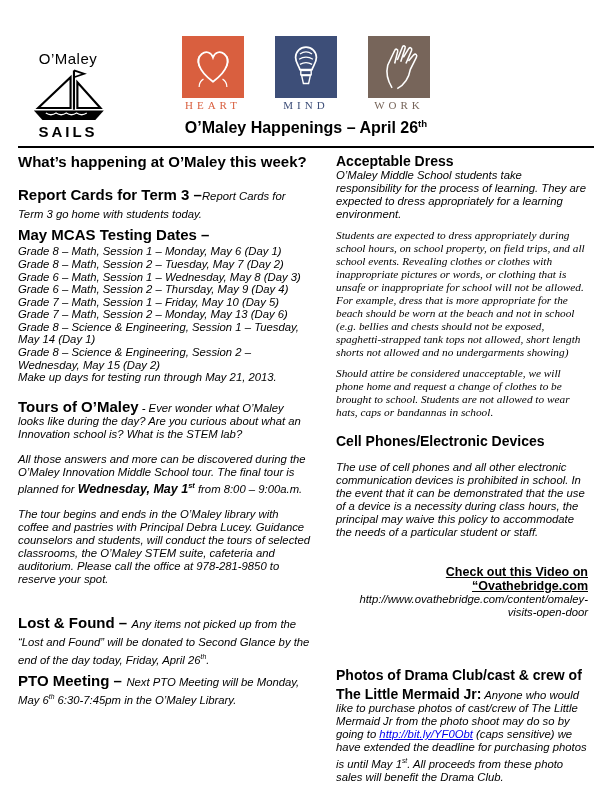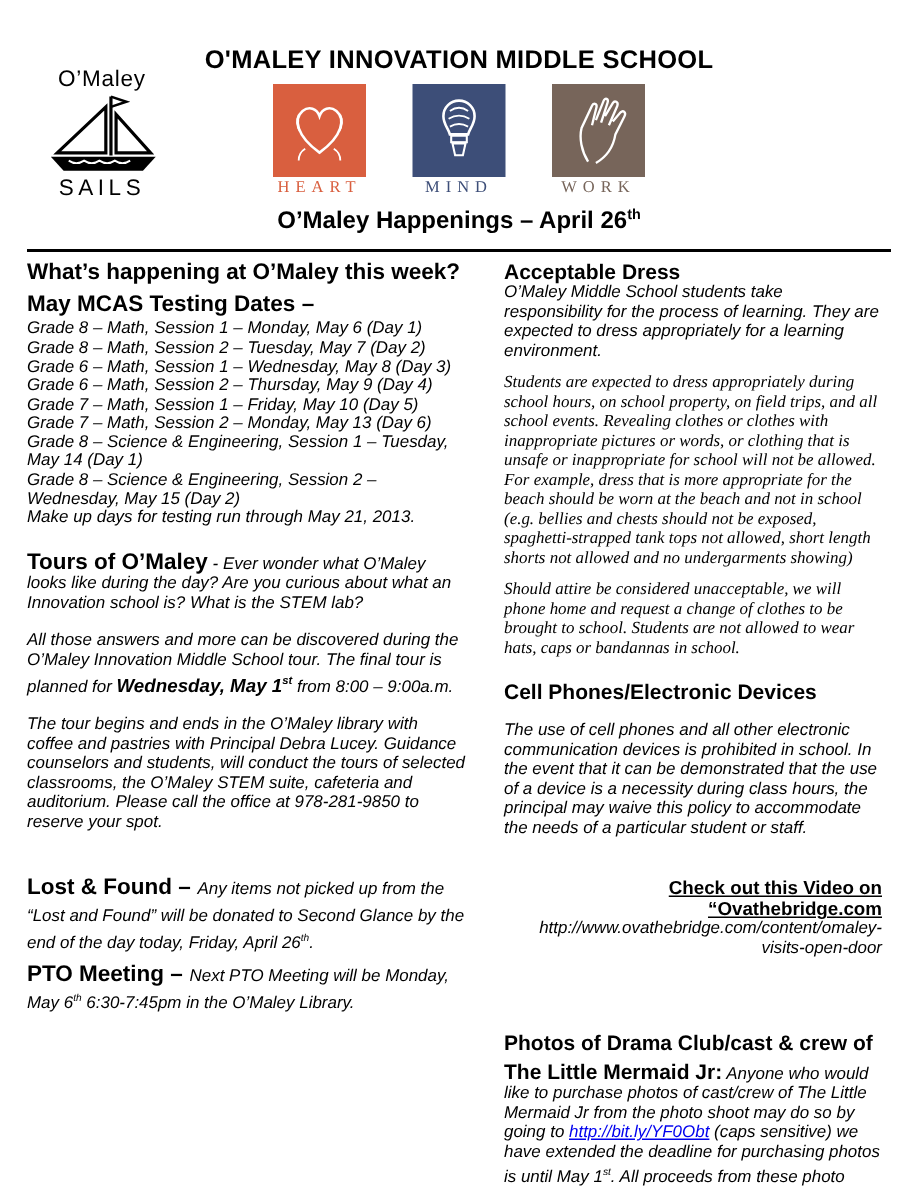--- a/index.html
+++ b/index.html
@@ -5,21 +5,21 @@
   html,body{margin:0;padding:0;background:#fff;}
   .page{
     position:relative;width:612px;height:792px;box-sizing:border-box;
     padding:30px 18px 0 18px;background:#fff;color:#000;
     font-family:"Liberation Sans", sans-serif;overflow:hidden;
   }
   
   .header{position:relative;}
   .logo{position:absolute;left:0;top:14px;width:100px;text-align:center;}
   .logo-top{font-weight:normal;font-size:15px;letter-spacing:0.5px;}
-  .logo-bottom{font-weight:normal;font-size:15px;letter-spacing:3px;margin-top:-2px;}
+  .logo-bottom{font-weight:bold;font-size:15px;letter-spacing:3px;margin-top:-2px;}
   .school-name{text-align:center;font-weight:bold;font-size:17px;letter-spacing:0.2px;}
   .tiles{display:flex;justify-content:center;gap:31px;margin-top:6px;}
   .tile{width:62px;}
   .tile-box{width:62px;height:62px;display:flex;align-items:center;justify-content:center;}
   .tile-label{text-align:center;font-size:11px;letter-spacing:4px;margin-top:1px;
               font-family:"Liberation Serif", serif;}
   .tile-heart .tile-box{background:#d95f3f;} .tile-heart .tile-label{color:#d95f3f;}
   .tile-mind  .tile-box{background:#3d4e78;} .tile-mind  .tile-label{color:#3d4e78;}
   .tile-work  .tile-box{background:#77655a;} .tile-work  .tile-label{color:#77655a;}
   .newsletter-title{text-align:center;font-weight:bold;font-size:16px;margin-top:7px;}
@@ -60,21 +60,20 @@
           <path d="M57 4 l12 4 l-12 4" fill="none" stroke="#000" stroke-width="2"></path>
           <path d="M53 12 L53 48 L15 48 Z" fill="#fff" stroke="#000" stroke-width="2.5"></path>
           <path d="M61 18 L61 48 L88 48 Z" fill="#fff" stroke="#000" stroke-width="2.5"></path>
           <path d="M10 51 H92 L82 62 H20 Z" fill="#000"></path>
           <path d="M24 54 q6 4 12 0 q6 4 12 0 q6 4 12 0 q6 4 12 0" fill="none" stroke="#fff" stroke-width="1.5"></path>
         </svg>
       </span>
       <div class="logo-bottom">SAILS</div>
     </div>
 
-    <div class="school-name">O'MALEY INNOVATION MIDDLE SCHOOL</div>
 
     <div class="tiles">
       <div class="tile tile-heart">
         <div class="tile-box">
           <svg width="52" height="52" viewBox="0 0 60 60">
             <path d="M30 47 C12 34 10 21 17 15 C22 11 28 13 30 19 C32 13 38 11 43 15 C50 21 48 34 30 47 Z" fill="none" stroke="#fff" stroke-width="2"></path>
             <path d="M14 18 q-3 6 1 13 M46 18 q3 6 -1 13" fill="none" stroke="#fff" stroke-width="1.4"></path>
             <path d="M19 44 q-5 3 -5 9 M41 44 q5 3 5 9" fill="none" stroke="#fff" stroke-width="1.4"></path>
           </svg>
         </div>
@@ -105,20 +104,23 @@
 
     <div class="divider"></div>
   </div>
 
   <div class="columns">
 
     <div class="col-left">
 
       <p class="week-heading">What’s happening at O’Maley this week?</p>
 
+      <p class="mt16">
+        <span class="hL">Report Cards for Term 3 –</span><span class="body-txt">Report Cards for Term 3 go home with students today.</span>
+      </p>
 
       <div class="mt20">
         <p class="hL">May MCAS Testing Dates –</p>
         <div class="mcas-list">
             <div class="mcas-item">Grade 8 – Math, Session 1 – Monday, May 6 (Day 1)</div>
             <div class="mcas-item">Grade 8 – Math, Session 2 – Tuesday, May 7 (Day 2)</div>
             <div class="mcas-item">Grade 6 – Math, Session 1 – Wednesday, May 8 (Day 3)</div>
             <div class="mcas-item">Grade 6 – Math, Session 2 – Thursday, May 9 (Day 4)</div>
             <div class="mcas-item">Grade 7 – Math, Session 1 – Friday, May 10 (Day 5)</div>
             <div class="mcas-item">Grade 7 – Math, Session 2 – Monday, May 13 (Day 6)</div>

